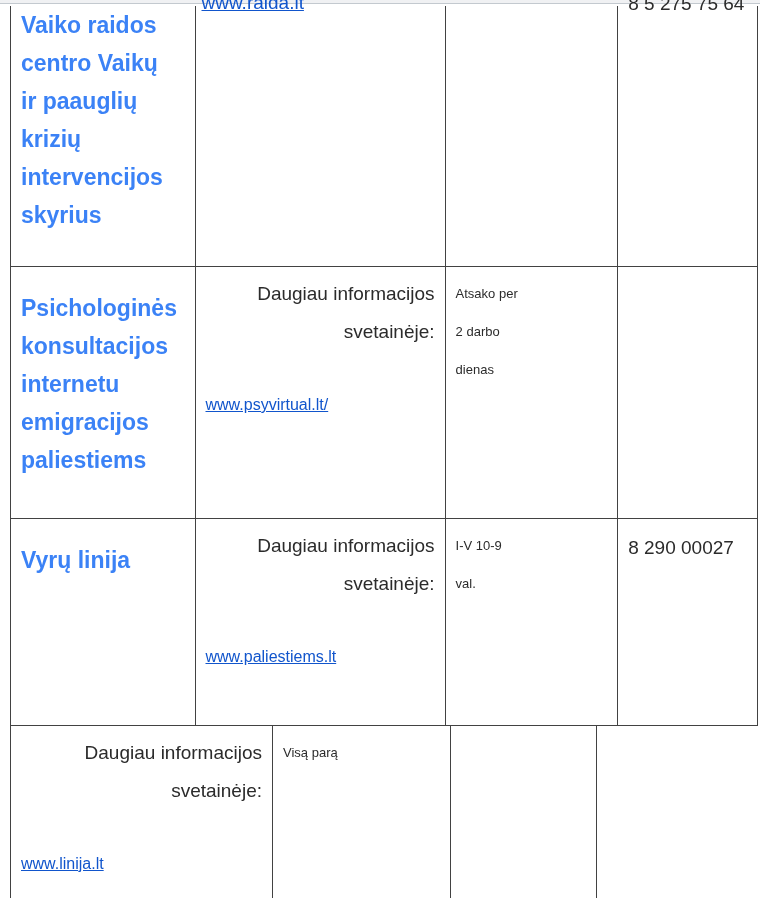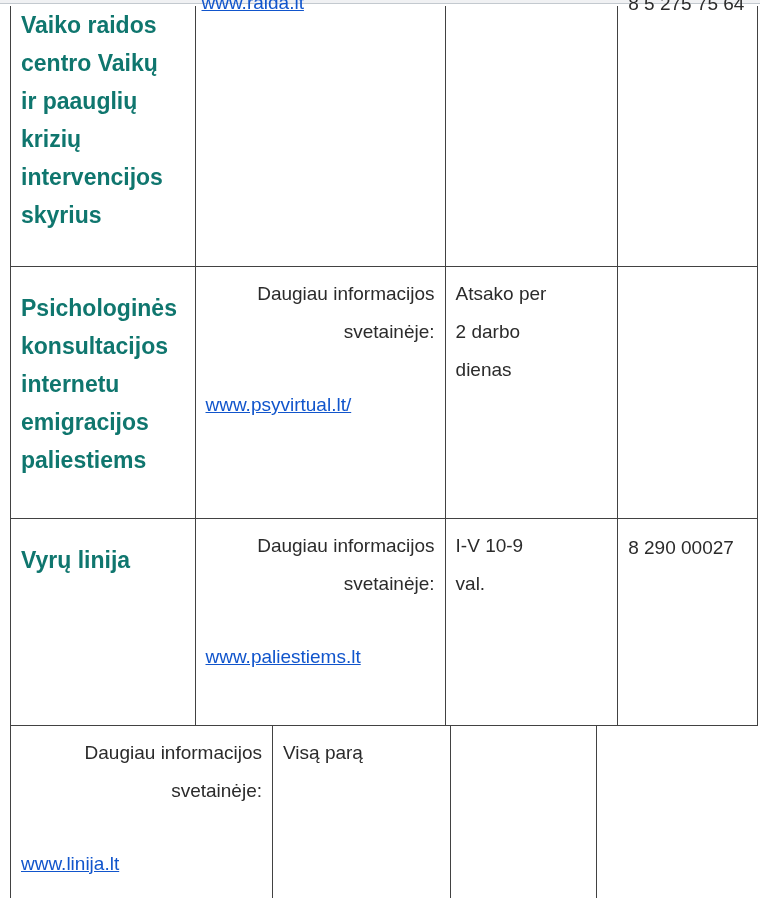--- a/index.html
+++ b/index.html
@@ -43,43 +43,43 @@
   .r2 { height: 251px; }
   .r3 { height: 206px; }
   .r4 { height: 172px; }
 
   .service {
     font-weight: bold;
     font-size: 23px;
     line-height: 38px;
     white-space: pre-line;
     margin: 22px 0 0 0;
-    color: #0f766e;
+    color: #3b82f6;
   }
   .r1 .service { margin-top: 0; }
 
   .info-label {
     font-size: 19px;
     line-height: 38px;
     white-space: pre-line;
     margin: 8px 0 0 0;
     text-align: right;
   }
   .link-line {
     margin: 35px 0 0 0;
-    font-size: 19px;
+    font-size: 16px;
     line-height: 38px;
   }
   a.weblink {
     color: #1155CC;
     text-decoration: underline;
     cursor: pointer;
   }
   .hours {
-    font-size: 19px;
+    font-size: 13px;
     line-height: 38px;
     white-space: pre-line;
     margin: 8px 0 0 0;
   }
   .phone {
     font-size: 19px;
     line-height: 38px;
     margin: 10px 0 0 0;
     color: #2b2b2b;
   }

